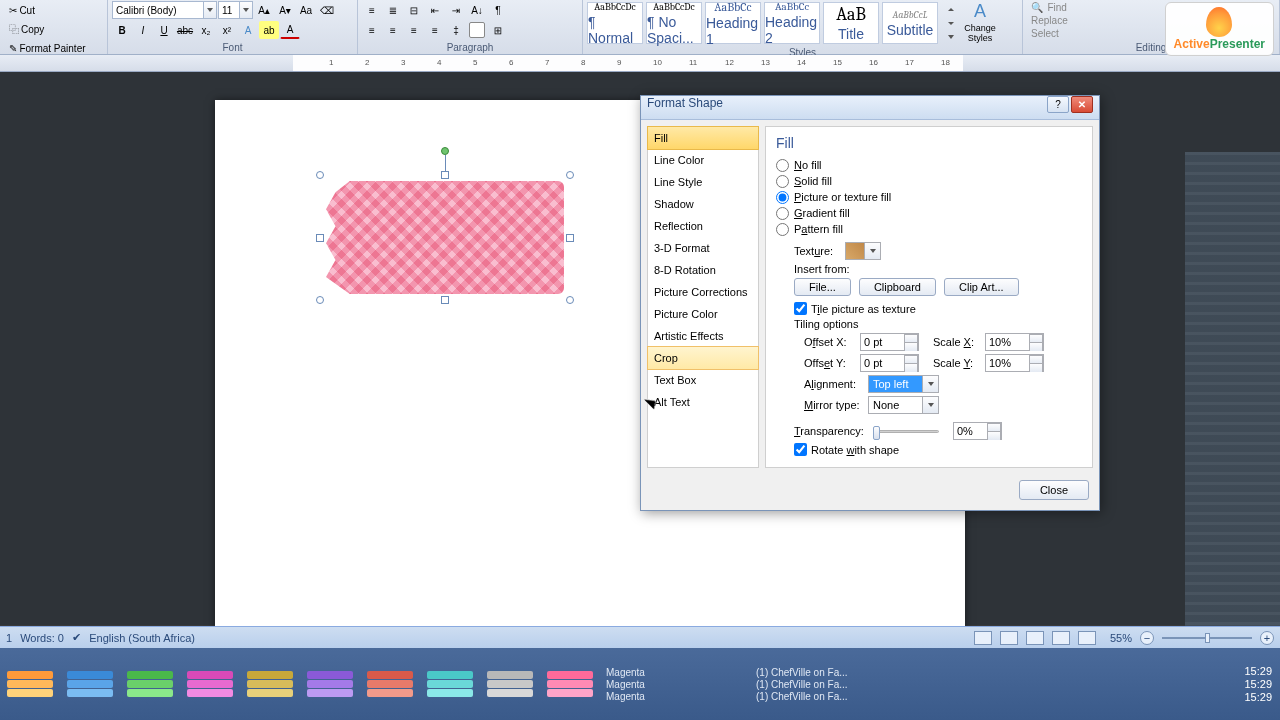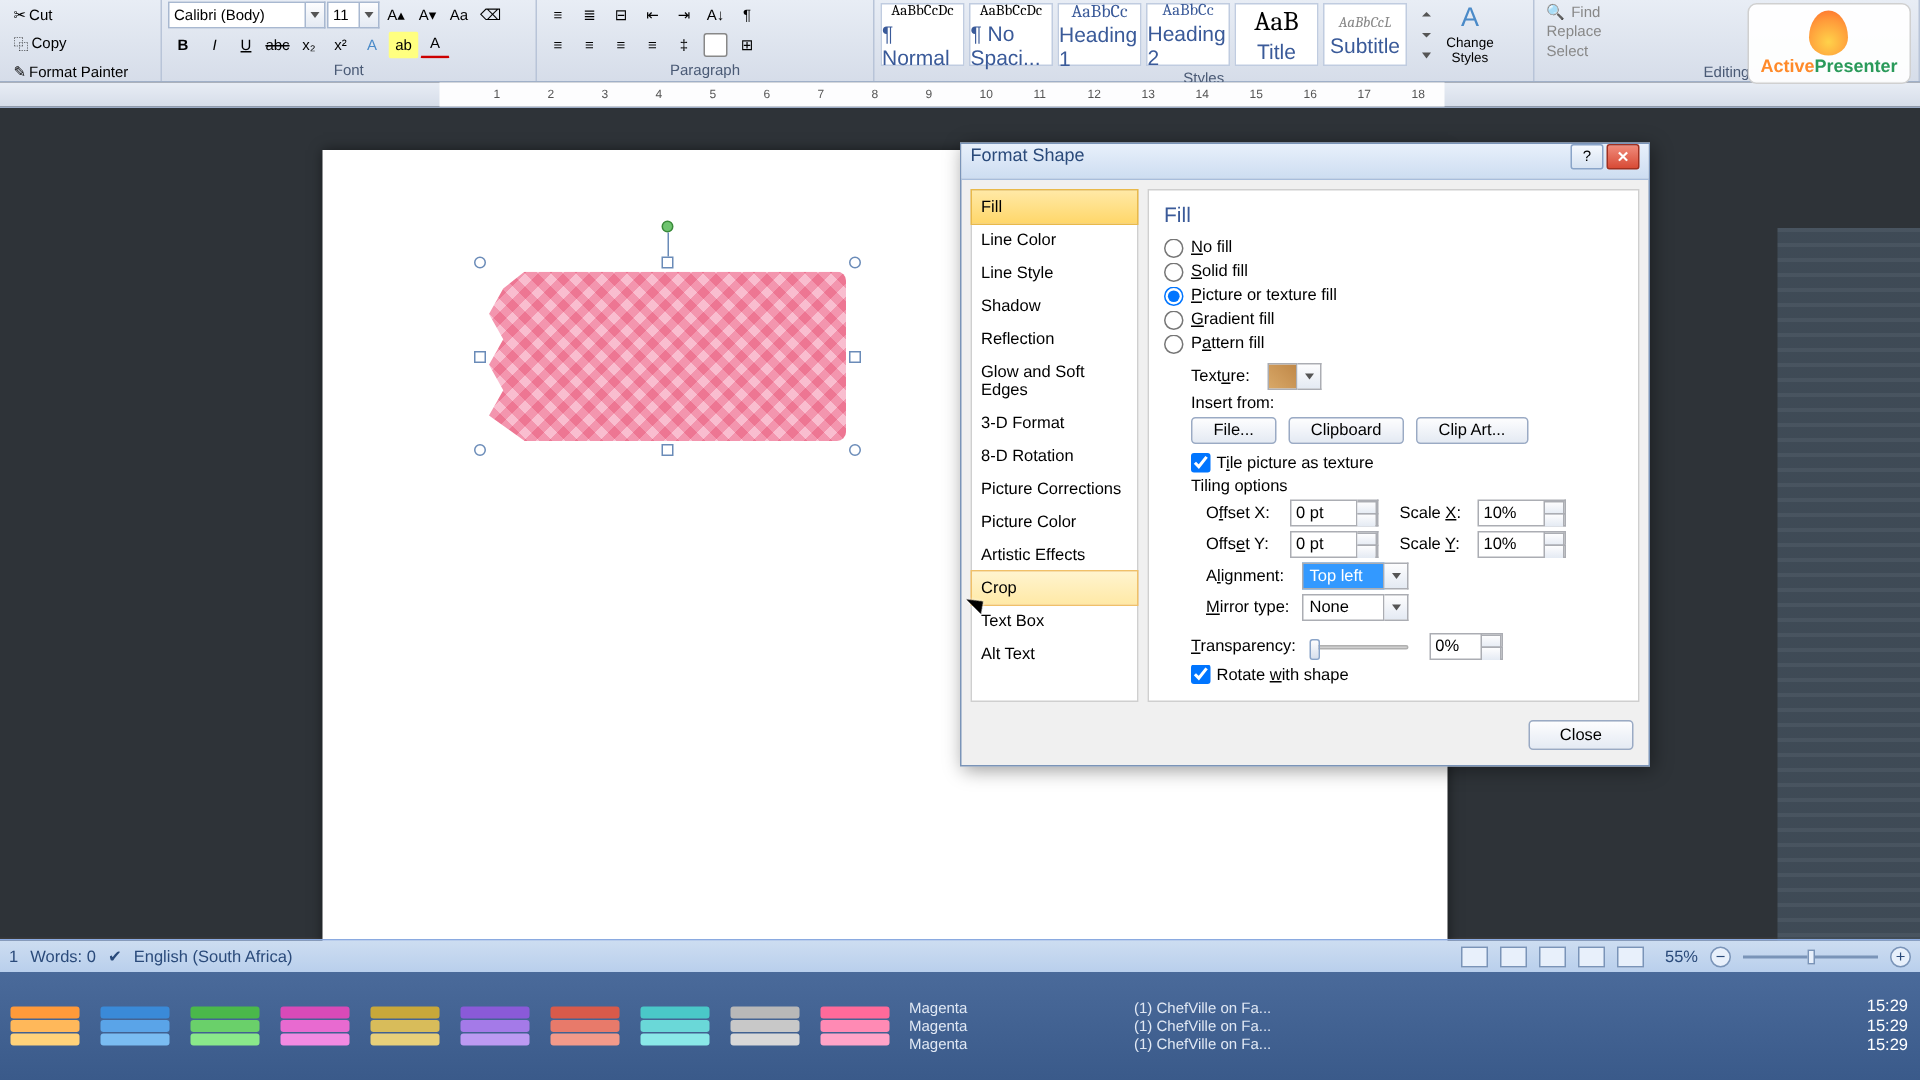--- a/index.html
+++ b/index.html
@@ -305,21 +305,20 @@
         <span>✕</span>
       </div>
   </div>
   <div class="dlg-body">
     <div class="catlist">
       <div class="cat sel">Fill</div>
       <div class="cat">Line Color</div>
       <div class="cat">Line Style</div>
       <div class="cat">Shadow</div>
       <div class="cat">Reflection</div>
-      <div class="cat">Glow and Soft Edges</div>
       <div class="cat">3-D Format</div>
       <div class="cat">8-D Rotation</div>
       <div class="cat">Picture Corrections</div>
       <div class="cat">Picture Color</div>
       <div class="cat">Artistic Effects</div>
       <div class="cat hov">Crop</div>
       <div class="cat">Text Box</div>
       <div class="cat">Alt Text</div>
     </div>
     <div class="pane">

